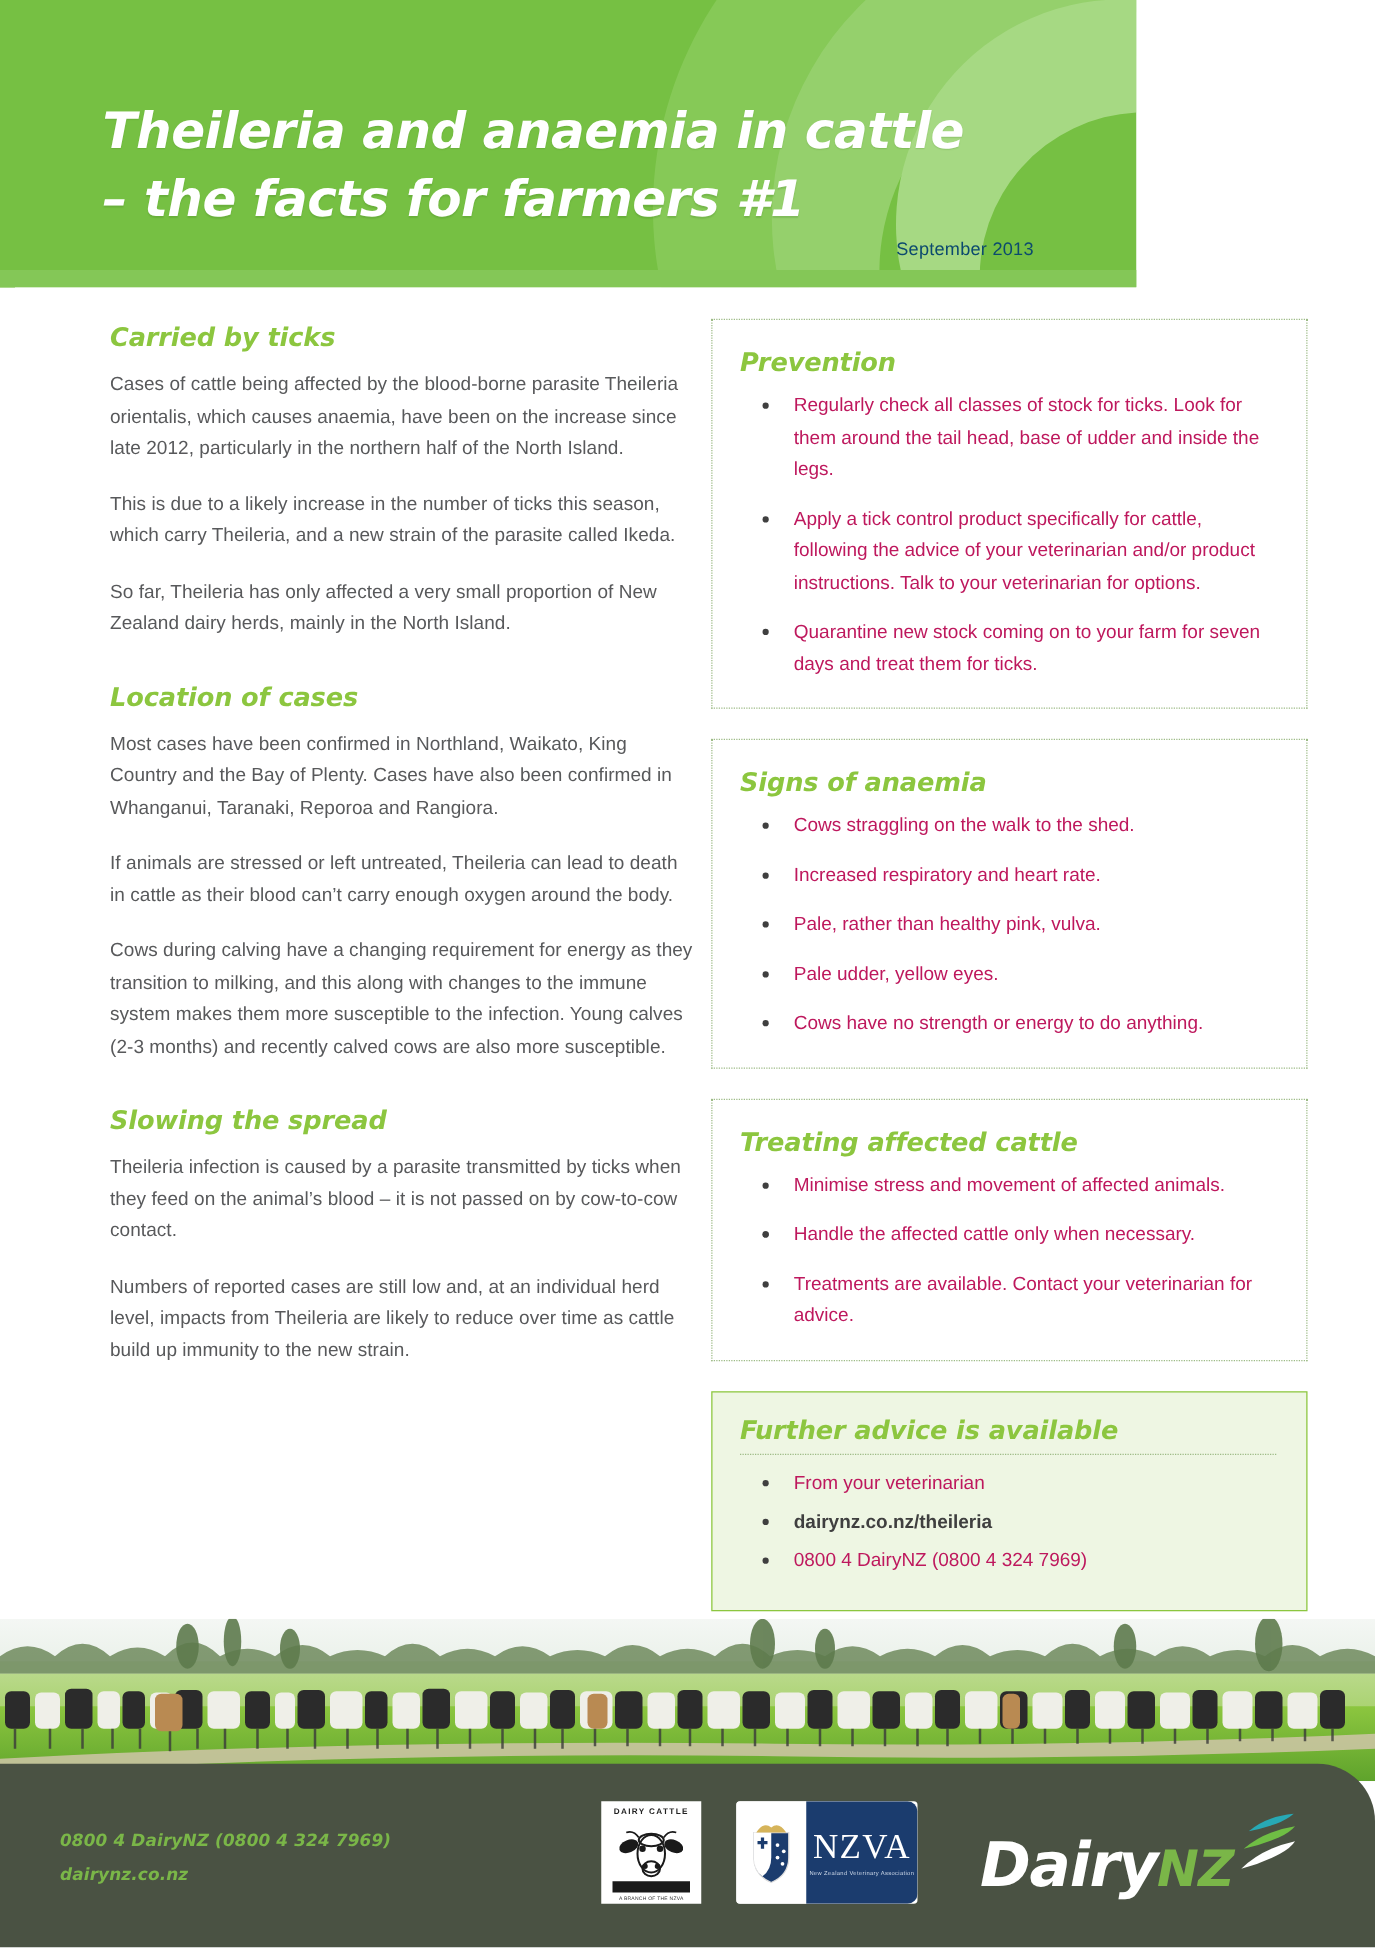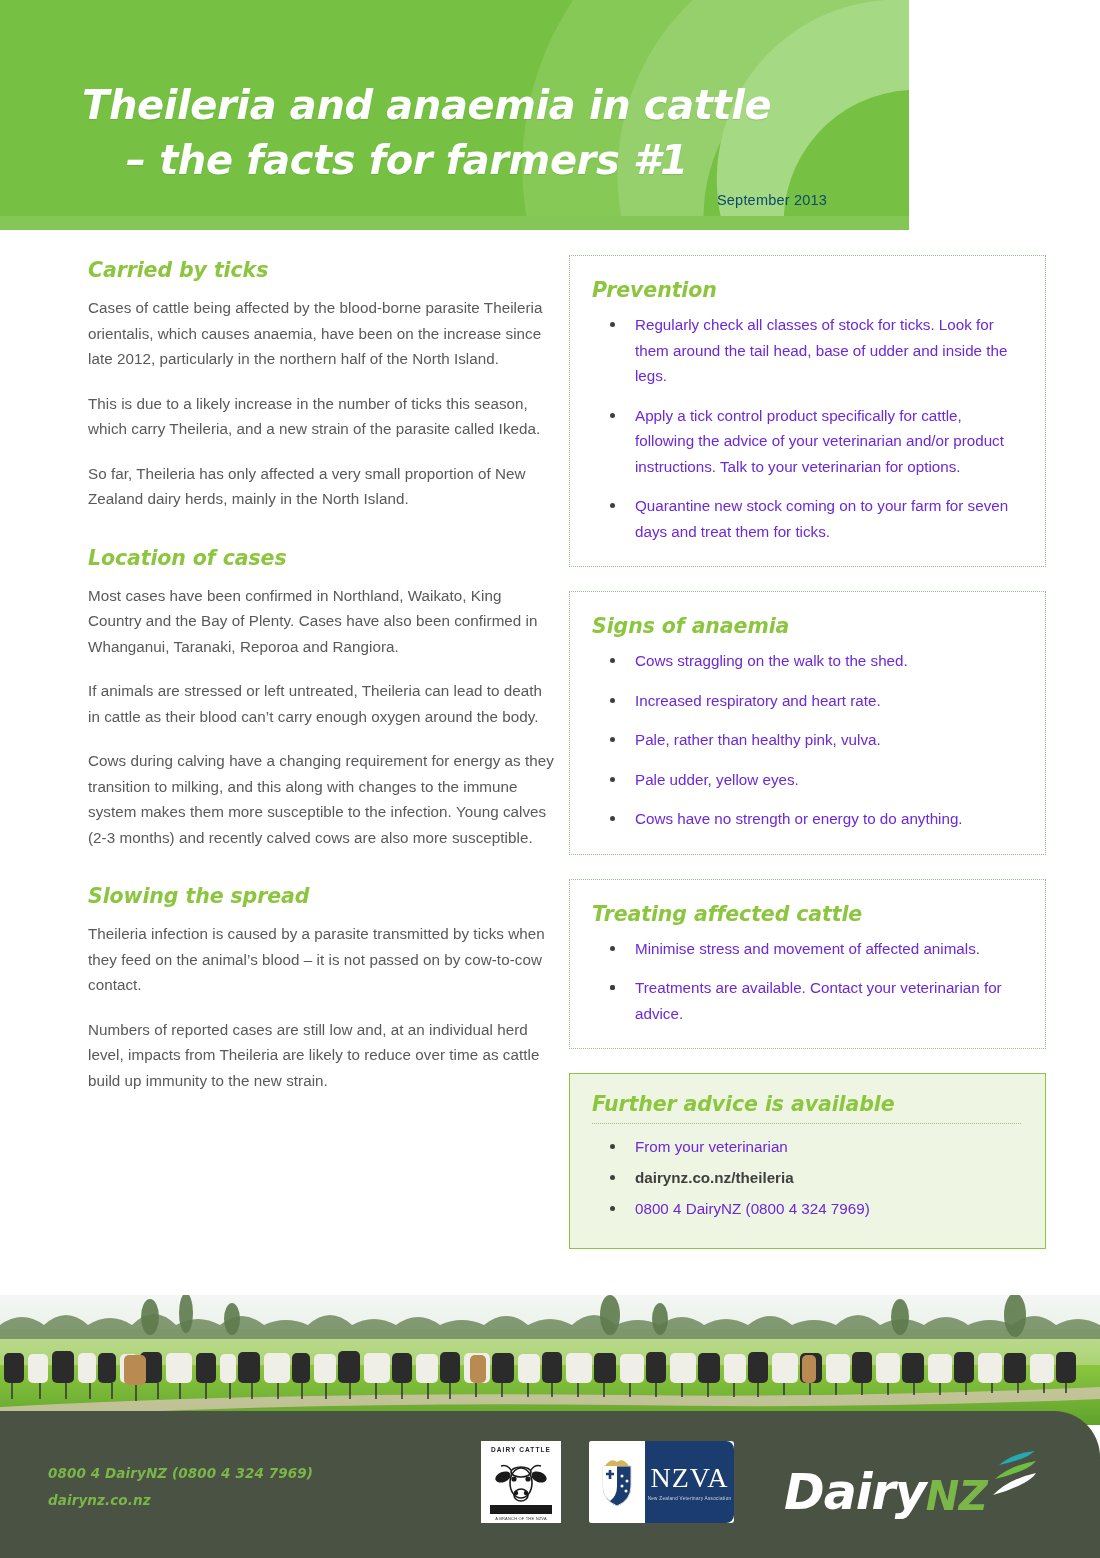--- a/index.html
+++ b/index.html
@@ -26,21 +26,21 @@
     position:absolute;left:82px;top:78px;width:880px;
     color:#ffffff;
     font-family:"DejaVu Sans", sans-serif;
     font-style:italic;
     font-weight:bold;
     font-size:40px;
     line-height:55px;
     letter-spacing:-0.4px;
     text-shadow:0 1px 1px rgba(60,120,30,.22);
   }
-  .header-title .l2{display:block;margin-left:44px;}
+  .header-title .l2{display:block;}
   .header-date{
     position:absolute;right:82px;top:192px;
     color:#0c4a6e;
     font-size:14.5px;
     letter-spacing:.2px;
   }
 
   
   .content{
     position:absolute;left:12px;top:230px;width:1100px;height:1065px;
@@ -81,21 +81,21 @@
     background:#ffffff;
   }
   .dbox h2.sec-heading{margin-bottom:10px;}
   ul.blist{margin:0;padding:0;list-style:none;}
   ul.blist li{
     position:relative;
     padding-left:43px;
     margin-bottom:14px;
     font-size:15.2px;
     line-height:25.5px;
-    color:#6d28d9;
+    color:#be185d;
   }
   ul.blist li:last-child{margin-bottom:2px;}
   ul.blist li .bullet{
     position:absolute;left:18px;top:10px;
     width:5px;height:5px;border-radius:50%;
     background:#3f3f3f;
   }
 
   
   .gbox{
@@ -273,20 +273,21 @@
         <li><span class="bullet"></span><span>Pale udder, yellow eyes.</span></li>
         <li><span class="bullet"></span><span>Cows have no strength or energy to do anything.</span></li>
       </ul>
     </div>
 
     <div class="dbox">
       <h2 class="sec-heading">Treating affected cattle</h2>
       <ul class="blist">
         <li><span class="bullet"></span><span>Minimise stress and movement of affected animals.</span></li>
         <li><span class="bullet"></span></li>
+        <li><span class="bullet"></span><span>Handle the affected cattle only when necessary.</span></li>
         <li><span class="bullet"></span><span>Treatments are available. Contact your veterinarian for advice.</span></li>
       </ul>
     </div>
 
     <div class="gbox">
       <h2 class="sec-heading">Further advice is available</h2>
       <div class="rule"></div>
       <ul class="blist">
         <li><span class="bullet"></span><span>From your veterinarian</span></li>
         <li class="bold"><span class="bullet"></span><span>dairynz.co.nz/theileria</span></li>

